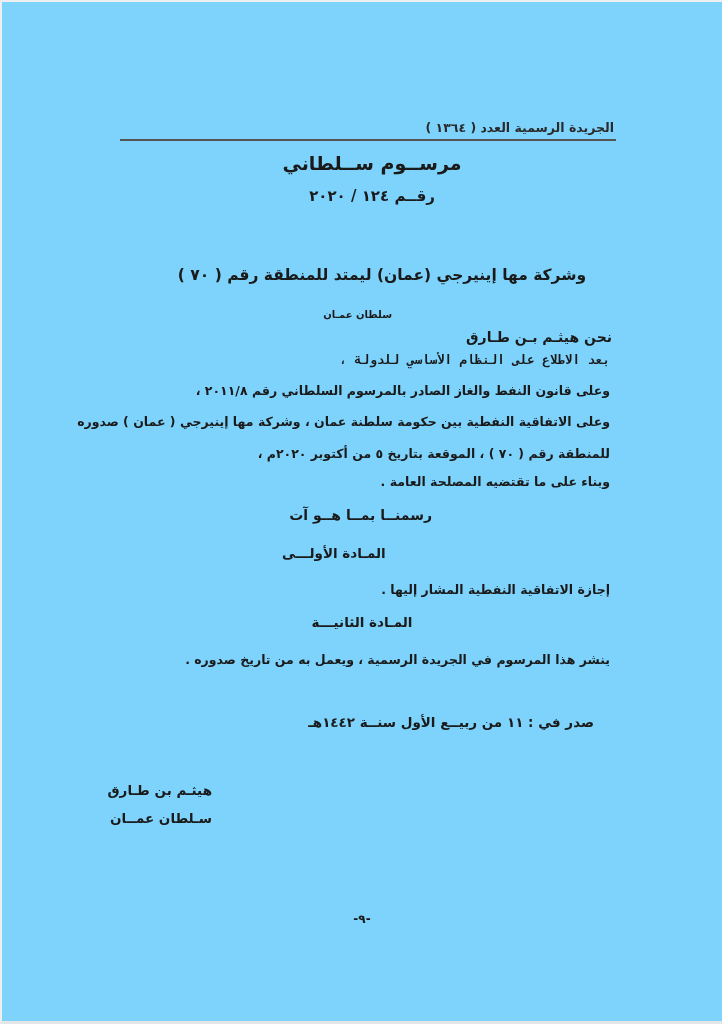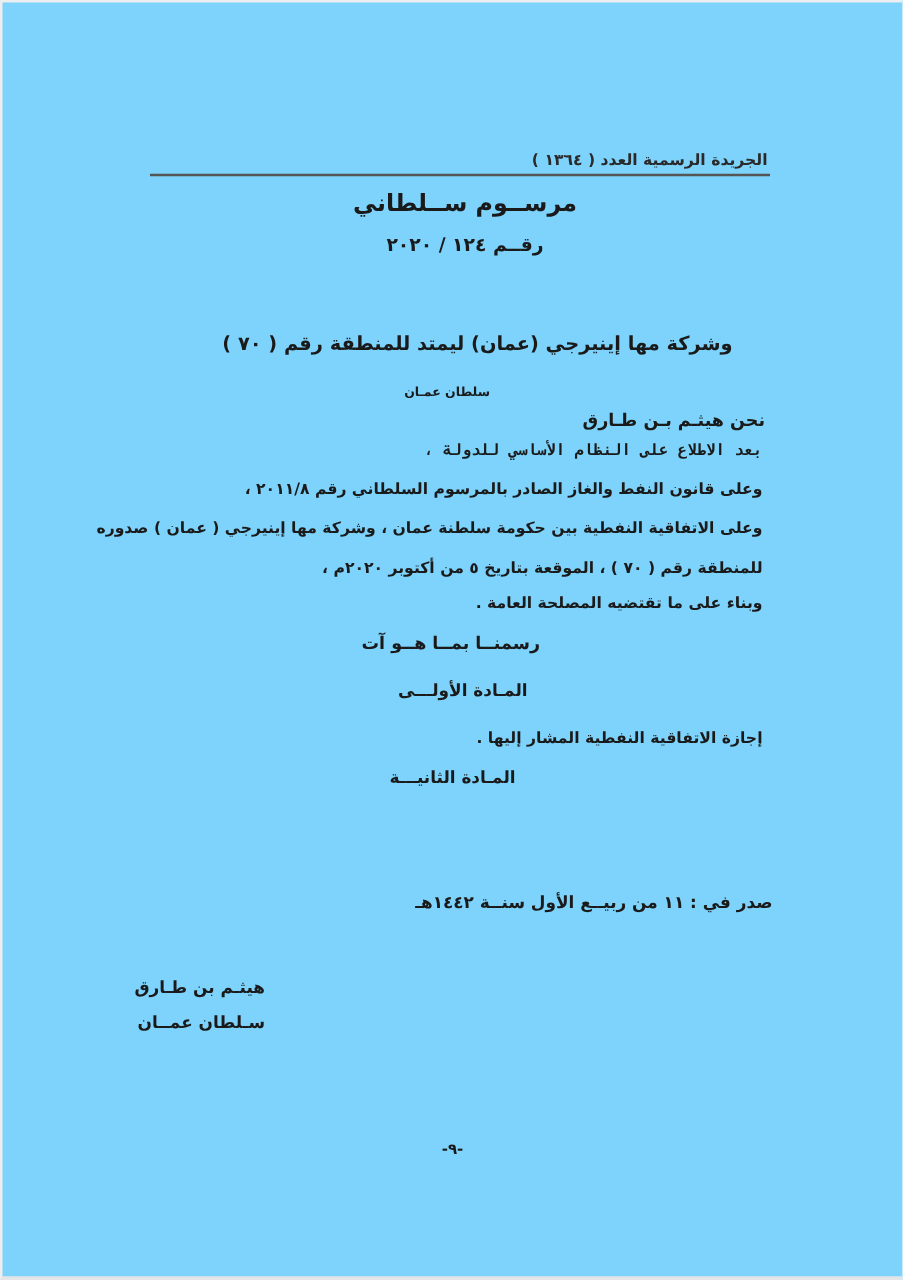--- a/index.html
+++ b/index.html
@@ -63,26 +63,26 @@
 
     .body-line { right: 112px; font-size: 12.5px; }
     .bl1 { top: 350px; font-family: Liberation Mono, monospace; }
     .bl2 { top: 381px; text-align: right; }
     .bl3 { top: 412px; }
     .bl3-full { left: 112px; text-align: justify; text-align-last: justify; }
     .bl4 { top: 444px; }
     .bl5 { top: 472px; }
 
     .decree-phrase { top: 505px; left: 260px; width: 170px; text-align: right; font-size: 14px; }
-    .article1-title { top: 543px; left: 280px; width: 140px; text-align: right; font-size: 13.5px; }
+    .article1-title { top: 543px; left: 280px; width: 140px; text-align: left; font-size: 13.5px; }
     .article1-text { top: 580px; right: 112px; font-size: 12.5px; margin-left: 27px; }
     .article2-title { top: 612px; left: 300px; width: 120px; text-align: center; font-size: 13.5px; }
     .article2-text { top: 650px; right: 112px; font-size: 12.5px; }
 
-    .date-line1 { top: 712px; right: 104px; font-size: 13.5px; }
+    .date-line1 { top: 712px; right: 128px; font-size: 13.5px; }
     .date-line2 { top: 743px; right: 112px; font-size: 13.5px; }
 
     .sig-name { top: 780px; left: 110px; width: 100px; text-align: center; font-size: 13.5px; }
     .sig-title { top: 808px; left: 110px; width: 100px; text-align: right; font-size: 13.5px; }
 
     .page-number { top: 910px; left: 340px; width: 40px; text-align: center; font-size: 12px; direction: ltr; }
   </style>
 </head>
 <body>
 
@@ -103,20 +103,21 @@
   <div class="abs body-line bl3 bl3-full">وعلى الاتفاقية النفطية بين حكومة سلطنة عمان ، وشركة مها إينيرجي ( عمان ) صدوره</div>
   <div class="abs body-line bl4">للمنطقة رقم ( ٧٠ ) ، الموقعة بتاريخ ٥ من أكتوبر ٢٠٢٠م ،</div>
   <div class="abs body-line bl5">وبناء على ما تقتضيه المصلحة العامة .</div>
 
   <div class="abs decree-phrase">رسمنــا بمــا هــو آت</div>
 
   <div class="abs article1-title">المـادة الأولـــى</div>
   <div class="abs article1-text">إجازة الاتفاقية النفطية المشار إليها .</div>
 
   <div class="abs article2-title">المـادة الثانيـــة</div>
+  <div class="abs article2-text">ينشر هذا المرسوم في الجريدة الرسمية ، ويعمل به من تاريخ صدوره .</div>
 
   <div class="abs date-line1">صدر في  :  ١١ من ربيــع الأول سنــة ١٤٤٢هـ</div>
 
   <div class="abs sig-name">هيثـم بن طـارق</div>
   <div class="abs sig-title">سـلطان عمــان</div>
 
   <div class="abs page-number">-٩-</div>
 
 </div>
 

